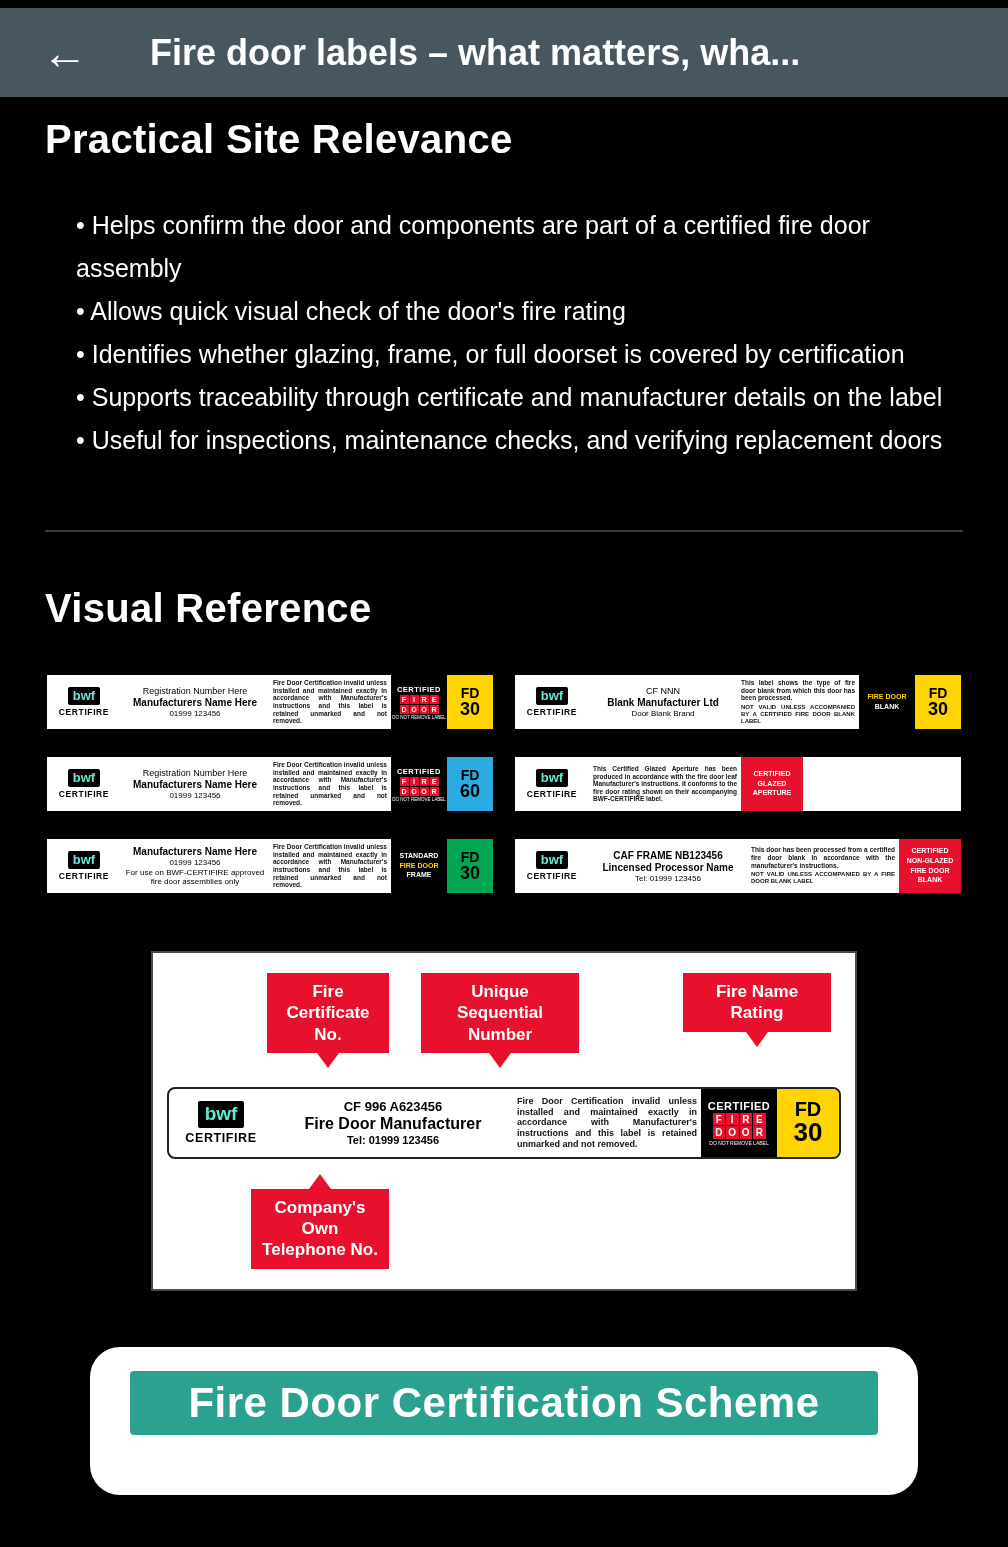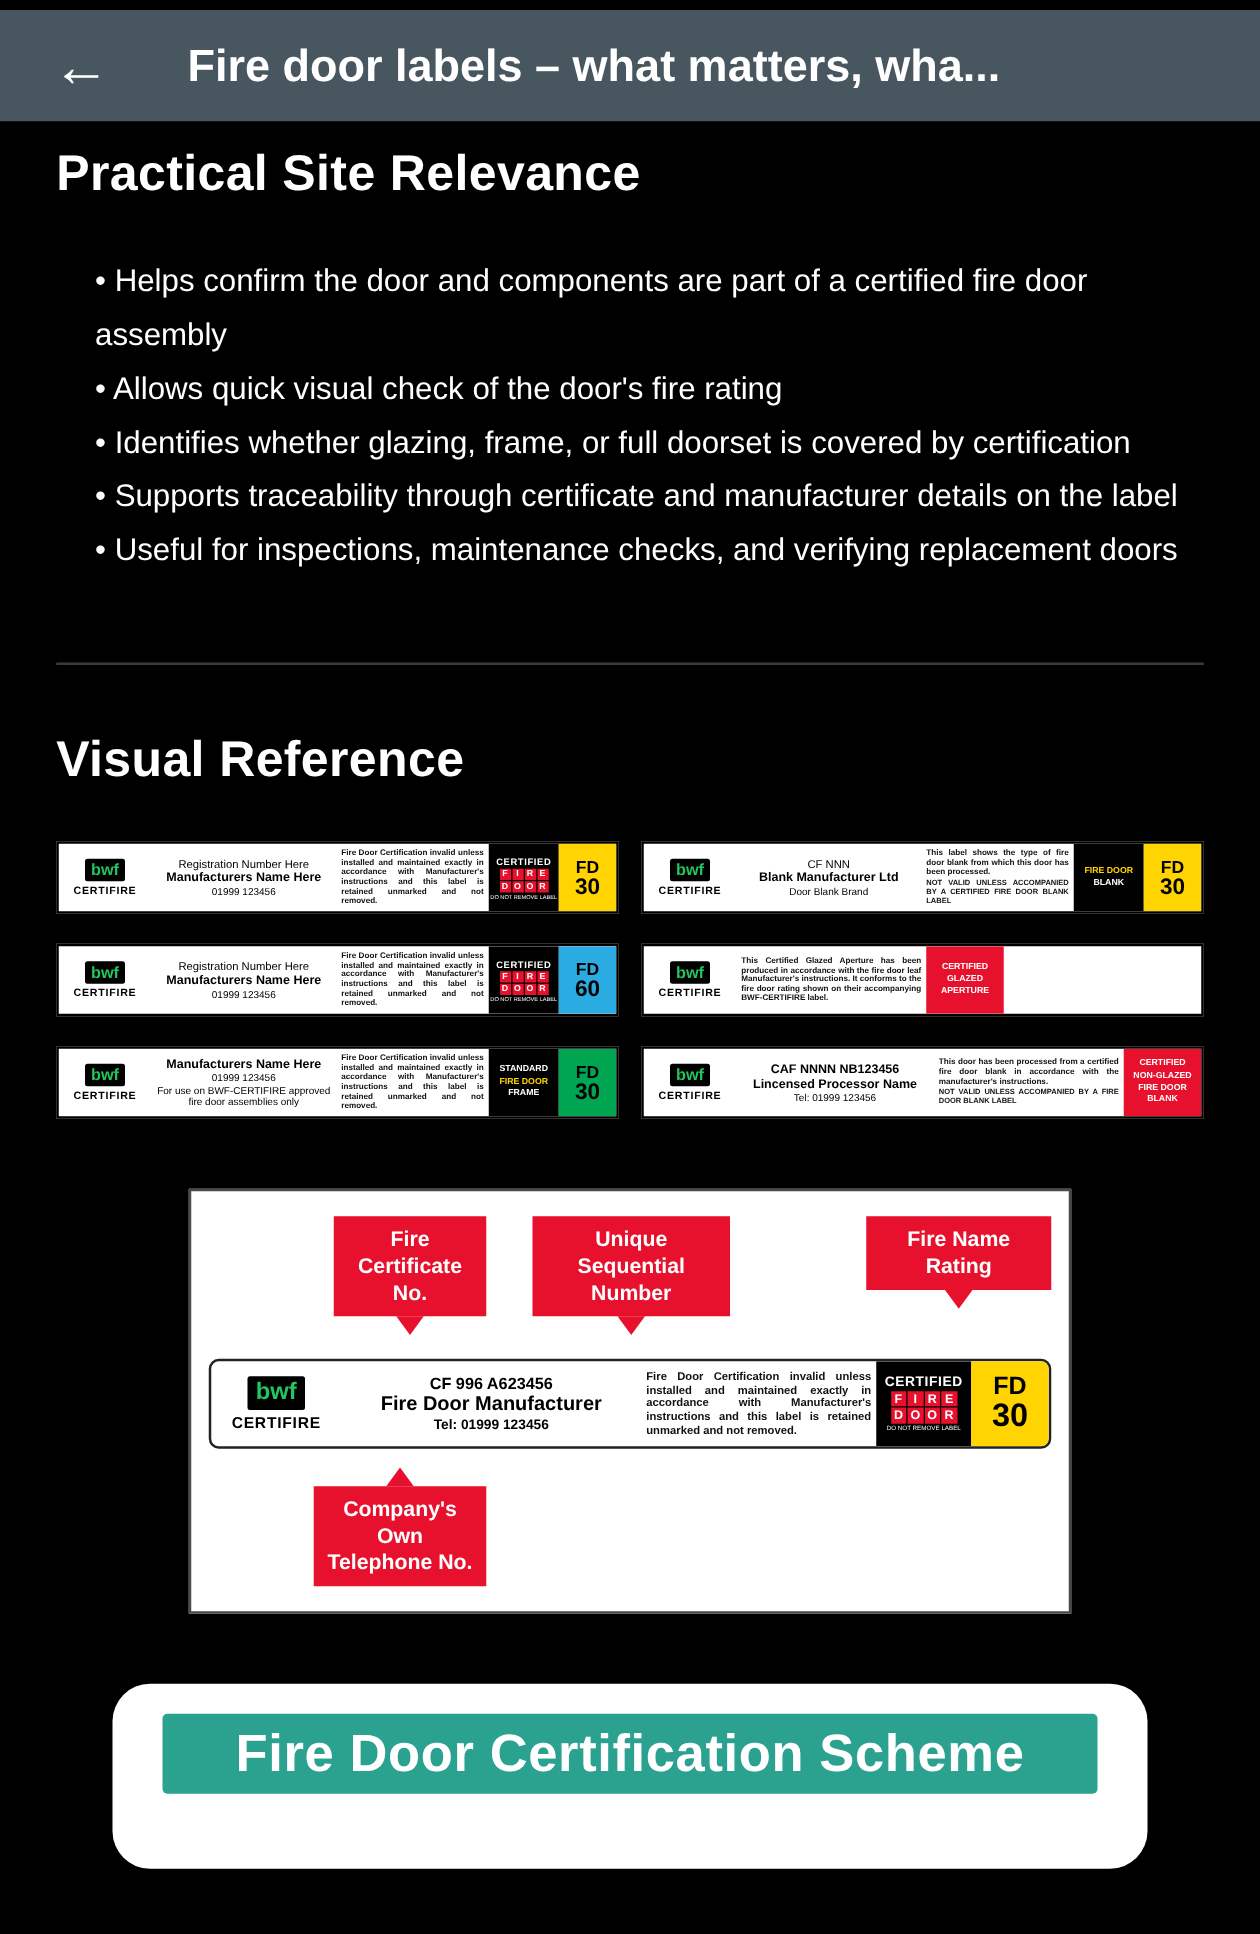--- a/index.html
+++ b/index.html
@@ -33,21 +33,21 @@
   .bullets{margin-top:42px;font-size:25px;line-height:43px;color:#fff;margin-left:31px;}
   .bullet::before{content:"• ";}
   .divider{border:none;border-top:2px solid #3a3a3a;margin-top:68px;}
   
   .label-grid{margin-top:42px;display:grid;grid-template-columns:1fr 1fr;column-gap:18px;row-gap:24px;}
   .strip{
     background:#fff;color:#000;border:2px solid #000;height:58px;
     display:flex;align-items:stretch;overflow:hidden;
   }
   .lbl-logo{width:74px;display:flex;flex-direction:column;align-items:center;justify-content:center;flex:none;}
-  .bwf{background:#000;color:#22c55e;font-weight:700;font-size:13px;padding:1px 5px;border-radius:2px;line-height:1.2;text-align:right;}
+  .bwf{background:#000;color:#5eead4;font-weight:700;font-size:13px;padding:1px 5px;border-radius:2px;line-height:1.2;text-align:right;}
   .certifire{font-size:8.5px;font-weight:800;letter-spacing:.6px;margin-top:2px;color:#000;}
   .lbl-center{flex:1;display:flex;flex-direction:column;justify-content:center;text-align:center;gap:1px;min-width:0;}
   .c1{font-size:9px;}
   .c2{font-size:10px;font-weight:700;}
   .c3{font-size:8px;}
   .c1.bold{font-weight:700;font-size:10px;}
   .lbl-small{
     width:122px;flex:none;font-size:6.5px;font-weight:700;text-align:justify;
     padding:4px 4px;line-height:1.18;color:#111;align-self:center;
   }
@@ -79,21 +79,21 @@
     text-align:center;padding:8px 8px;position:relative;line-height:1.25;flex:none;
   }
   .callout.down::after{
     content:"";position:absolute;top:100%;left:50%;transform:translateX(-50%);
     border:11px solid transparent;border-top:15px solid var(--accent-red);border-bottom:0;
   }
   .callout.up::before{
     content:"";position:absolute;bottom:100%;left:50%;transform:translateX(-50%);
     border:11px solid transparent;border-bottom:15px solid var(--accent-red);border-top:0;
   }
-  .co-row{display:flex;align-items:flex-start;justify-content:space-between;}
+  .co-row{display:flex;align-items:flex-start;}
   .co-row.top{padding-left:100px;}
   .co-cert{width:122px;}
   .co-seq{width:158px;margin-left:32px;}
   .co-rating{width:148px;margin-left:104px;}
   .co-row.bottom{padding-left:18px;margin-top:30px;}
   .co-name{width:150px;}
   .co-tel{width:138px;margin-left:66px;}
   .strip.big{height:72px;margin-top:34px;border:2px solid #222;border-radius:8px;}
   .strip.big .lbl-logo{width:104px;}
   .strip.big .bwf{font-size:19px;padding:2px 7px;}
@@ -270,21 +270,21 @@
         <div class="fd-v">30</div>
       </div>
     </div>
 
     <div class="strip">
       <div class="lbl-logo">
         <div class="bwf">bwf</div>
         <div class="certifire">CERTIFIRE</div>
       </div>
       <div class="lbl-center">
-        <div class="c1 bold">CAF NNNN NB123456</div>
+        <div class="c1 bold">CAF FRAME NB123456</div>
         <div class="c2">Lincensed Processor Name</div>
         <div class="c3">Tel: 01999 123456</div>
       </div>
       <div class="lbl-small wide">
         <div>This door has been processed from a certified fire door blank in accordance with the manufacturer's instructions.</div>
         <div class="sp2">NOT VALID UNLESS ACCOMPANIED BY A FIRE DOOR BLANK LABEL</div>
       </div>
       <div class="badge badge-red">
         <div>CERTIFIED</div>
         <div>NON-GLAZED</div>

